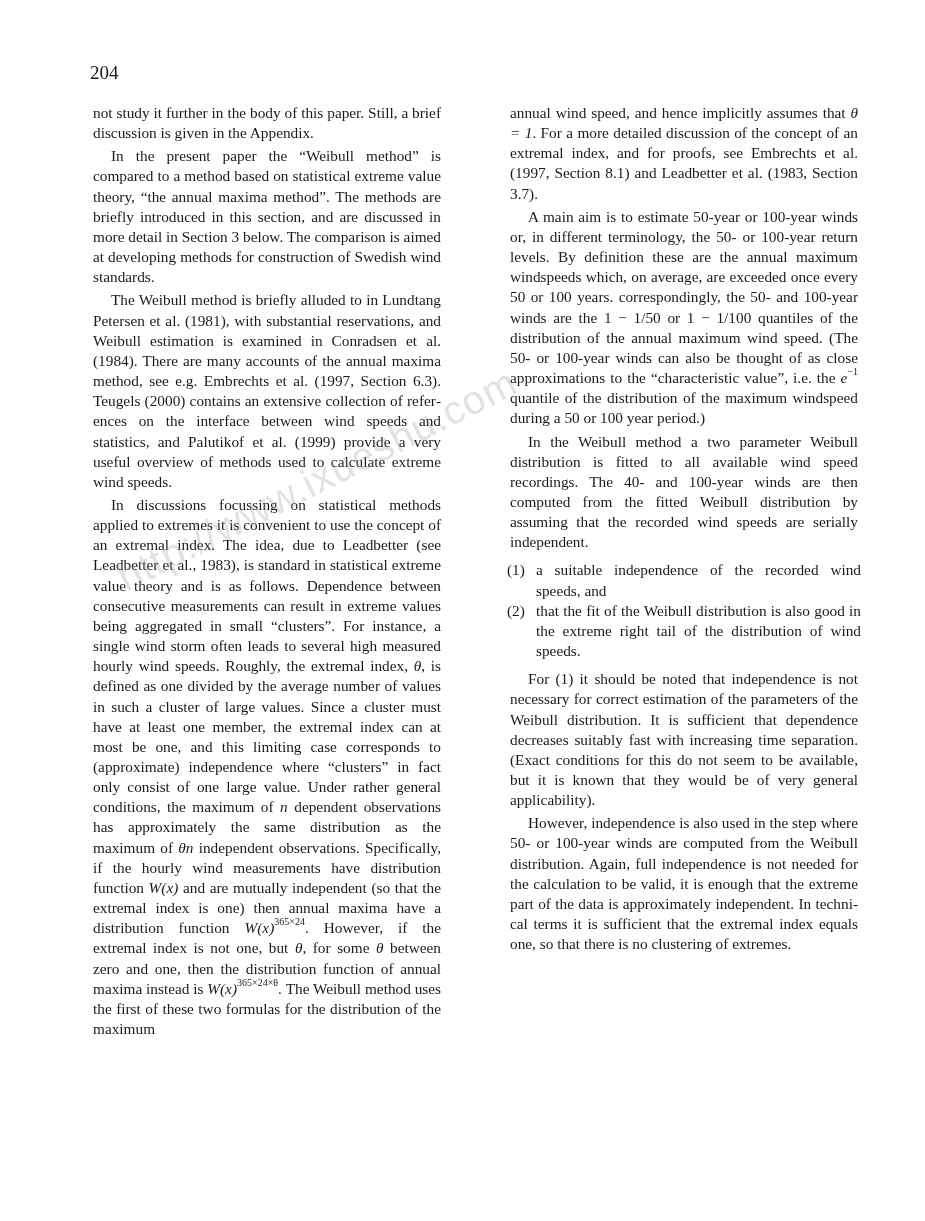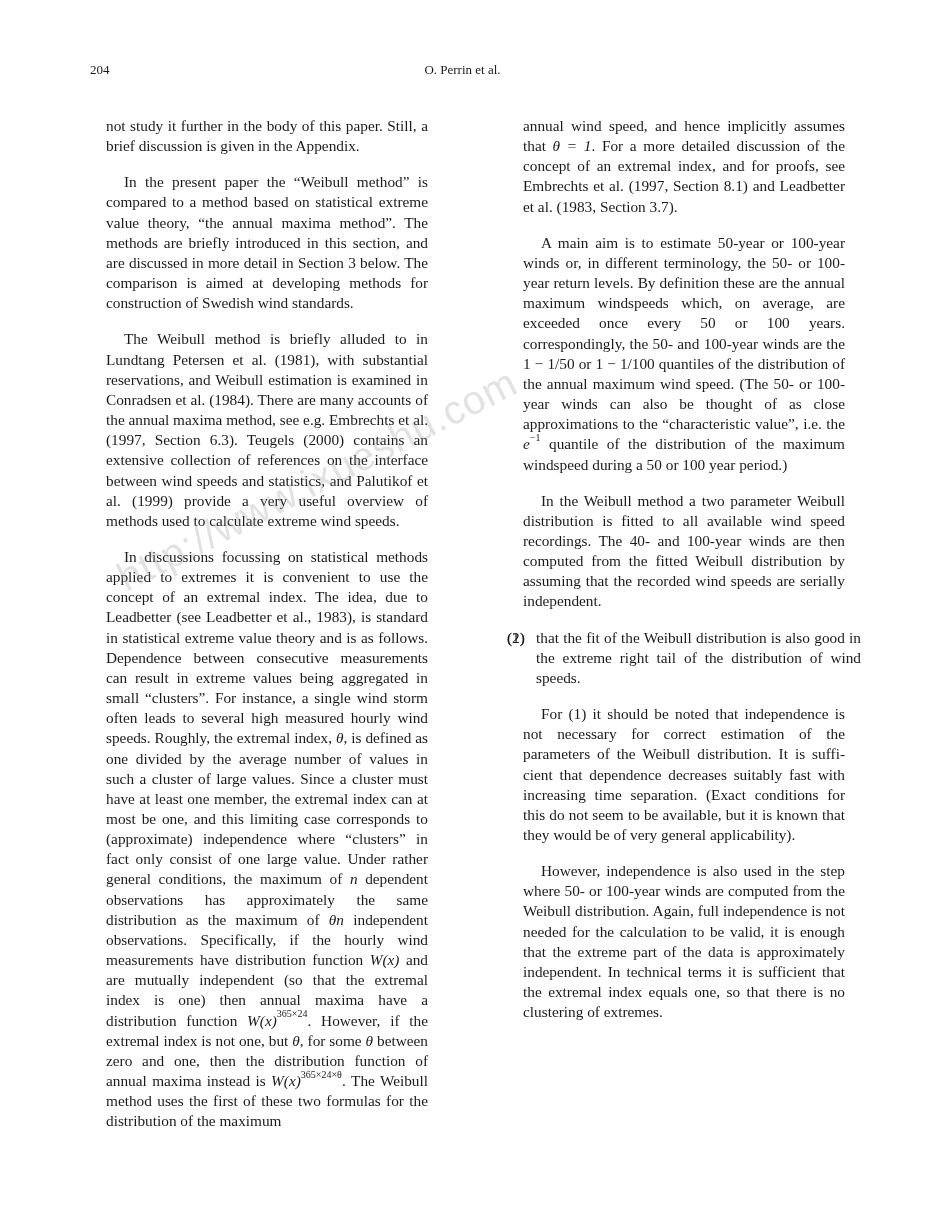--- a/index.html
+++ b/index.html
@@ -3,68 +3,68 @@
   <meta charset="utf-8">
   <style>
     html, body { margin: 0; padding: 0; background: #ffffff; }
     body {
       width: 925px; height: 1221px; position: relative; overflow: hidden;
       font-family: "Liberation Serif", "DejaVu Serif", serif;
       color: #1a1a1a;
     }
     .page-header {
       position: absolute; top: 62px; left: 90px; width: 745px; height: 20px;
-      font-size: 13px;
+      font-size: 19px;
     }
     .page-number { position: absolute; left: 0; top: 0; }
     .running-head { position: absolute; left: 0; right: 0; top: 0; text-align: center; }
     .column {
       position: absolute; top: 100px; width: 354px;
       font-size: 15.3px; line-height: 20.15px;
       text-align: justify; hyphens: manual;
     }
     .col-left { left: 90px; }
     .col-right { left: 507px; }
-    .para { margin: 16px; text-indent: 18px; font-family: Liberation Serif, serif; }
+    .para { margin: 3px; text-indent: 18px; font-family: Liberation Serif, serif; }
     .para.noindent { text-indent: 0; }
     .list { margin: 8px 0 8px 0; padding: 0; list-style: none; }
     .list-item { position: relative; padding-left: 29px; margin: 0; }
     .list-num { position: absolute; left: 0; top: 0; }
     .it { font-style: italic; }
     sup { font-size: 10px; line-height: 0; position: relative; top: -2px; vertical-align: super; }
     .watermark {
       position: absolute; left: 110px; top: 560px;
       font-family: "Liberation Sans", sans-serif;
       font-size: 40px; color: rgba(160,160,160,0.30);
       transform: rotate(-27deg); transform-origin: left top;
       white-space: nowrap; letter-spacing: 1px; pointer-events: none;
     }
   </style>
 </head>
 <body>
 
 <div class="page-header">
   <span class="page-number">204</span>
-  <span class="running-head">O. Perrin et al.</span>
 </div>
 
 <div class="column col-left">
   <p class="para noindent">not study it further in the body of this paper. Still, a brief discussion is given in the Appendix.</p>
   <p class="para">In the present paper the “Weibull method” is compared to a method based on statistical extreme value theory, “the annual maxima method”. The methods are briefly introduced in this section, and are discussed in more detail in Section 3 below. The comparison is aimed at developing methods for construction of Swedish wind standards.</p>
   <p class="para">The Weibull method is briefly alluded to in Lundtang Petersen et al. (1981), with substantial reservations, and Weibull estimation is examined in Conradsen et al. (1984). There are many ac­counts of the annual maxima method, see e.g. Embrechts et al. (1997, Section 6.3). Teugels (2000) contains an extensive collection of refer­ences on the interface between wind speeds and statistics, and Palutikof et al. (1999) provide a very useful overview of methods used to calcu­late extreme wind speeds.</p>
   <p class="para"><span>In discussions focussing on statistical methods applied to extremes it is convenient to use the concept of an extremal index. The idea, due to Leadbetter (see Leadbetter et al., 1983), is stan­dard in statistical extreme value theory and is as follows. Dependence between consecutive mea­surements can result in extreme values being aggregated in small “clusters”. For instance, a single wind storm often leads to several high measured hourly wind speeds. Roughly, the extremal index, </span><span class="it">θ</span><span>, is defined as one divided by the average number of values in such a cluster of large values. Since a cluster must have at least one member, the extremal index can at most be one, and this limiting case corresponds to (approximate) independence where “clusters” in fact only consist of one large value. Under rather general conditions, the maximum of </span><span class="it">n</span><span> dependent observations has approximately the same distribution as the maximum of </span><span class="it">θn</span><span> indepen­dent observations. Specifically, if the hourly wind measurements have distribution function </span><span class="it">W(x)</span><span> and are mutually independent (so that the extre­mal index is one) then annual maxima have a distribution function </span><span class="it">W(x)</span><sup>365×24</sup><span>. However, if the extremal index is not one, but </span><span class="it">θ</span><span>, for some </span><span class="it">θ</span><span> between zero and one, then the distribution func­tion of annual maxima instead is </span><span class="it">W(x)</span><sup>365×24×θ</sup><span>. The Weibull method uses the first of these two formulas for the distribution of the maximum</span></p>
 </div>
 
 <div class="column col-right">
   <p class="para noindent"><span>annual wind speed, and hence implicitly assumes that </span><span class="it">θ = 1</span><span>. For a more detailed discussion of the concept of an extremal index, and for proofs, see Embrechts et al. (1997, Section 8.1) and Leadbetter et al. (1983, Section 3.7).</span></p>
   <p class="para"><span>A main aim is to estimate 50-year or 100-year winds or, in different terminology, the 50- or 100-year return levels. By definition these are the annual maximum windspeeds which, on aver­age, are exceeded once every 50 or 100 years. correspondingly, the 50- and 100-year winds are the 1 − 1/50 or 1 − 1/100 quantiles of the distribution of the annual maximum wind speed. (The 50- or 100-year winds can also be thought of as close approximations to the “characteristic value”, i.e. the </span><span class="it">e</span><sup>−1</sup><span> quantile of the distribution of the maximum windspeed during a 50 or 100 year period.)</span></p>
   <p class="para">In the Weibull method a two parameter Weibull distribution is fitted to all available wind speed recordings. The 40- and 100-year winds are then computed from the fitted Weibull dis­tribution by assuming that the recorded wind speeds are serially independent.</p>
   <ul class="list">
     <li class="list-item">
       <span class="list-num">(1)</span>
+      <span>a suitable independence of the recorded wind speeds, and</span>
     </li>
     <li class="list-item">
       <span class="list-num">(2)</span>
       <span>that the fit of the Weibull distribution is also good in the extreme right tail of the distribu­tion of wind speeds.</span>
     </li>
   </ul>
   <p class="para">For (1) it should be noted that independence is not necessary for correct estimation of the parameters of the Weibull distribution. It is suffi­cient that dependence decreases suitably fast with increasing time separation. (Exact condi­tions for this do not seem to be available, but it is known that they would be of very general applicability).</p>
   <p class="para">However, independence is also used in the step where 50- or 100-year winds are computed from the Weibull distribution. Again, full inde­pendence is not needed for the calculation to be valid, it is enough that the extreme part of the data is approximately independent. In techni­cal terms it is sufficient that the extremal index equals one, so that there is no clustering of extremes.</p>
 </div>
 

